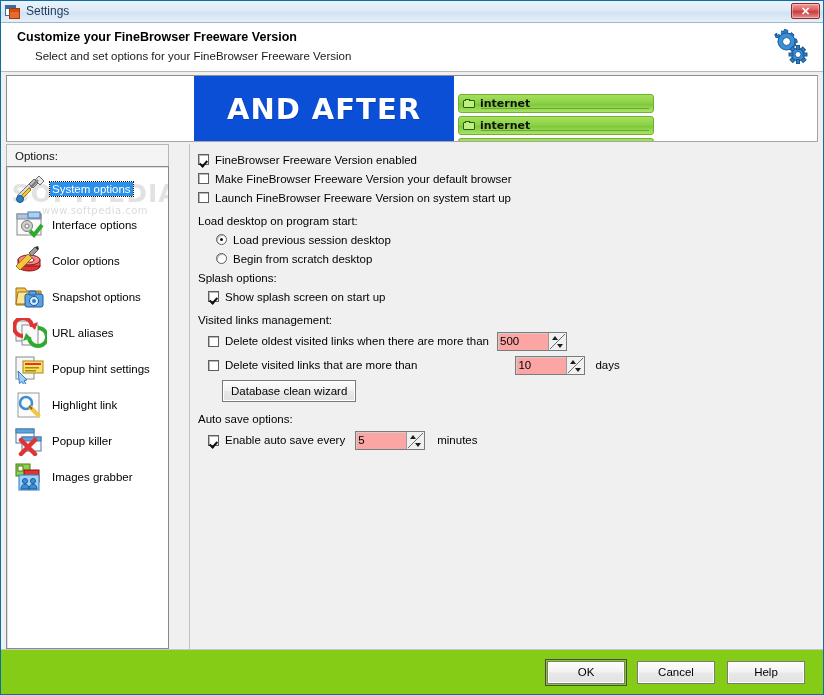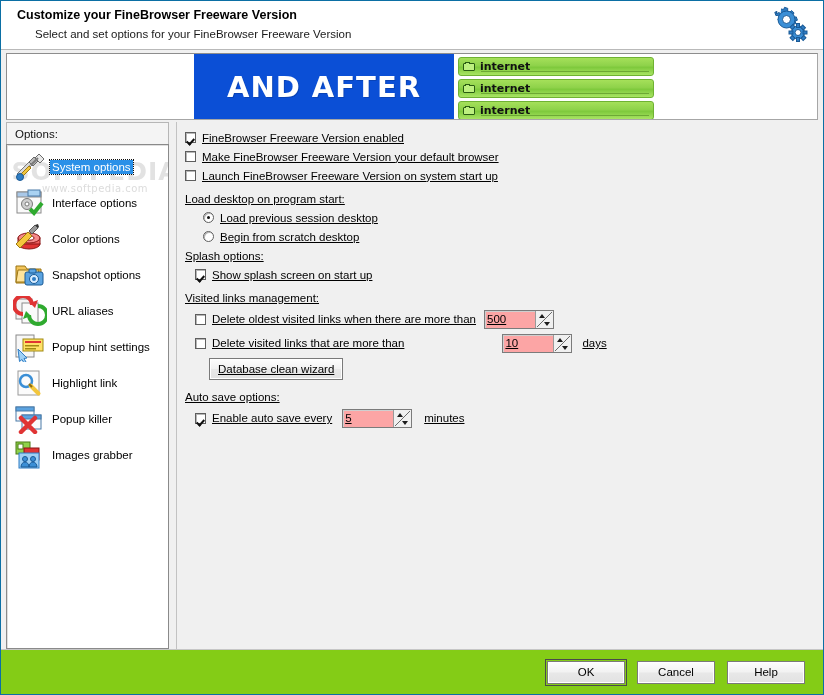--- a/index.html
+++ b/index.html
@@ -79,21 +79,21 @@
     background:#0b4fd6;
     display:flex;align-items:center;justify-content:center;
   }
   .banner-blue span{
     color:#ffffff;font-weight:bold;font-size:29px;letter-spacing:1px;
     font-family:"DejaVu Sans",sans-serif;
     text-shadow:1px 1px 0 rgba(0,0,0,.15);
   }
   .banner-green{
     position:absolute;left:449px;top:0;width:198px;height:100%;
-    padding-top:3px;box-sizing:border-box;
+    padding-top:18px;box-sizing:border-box;
   }
   .g-row{
     position:relative;height:19px;margin:0 0 3px 2px;
     background:linear-gradient(to bottom,#a5e05a 0%,#8ed24a 45%,#7ec93c 55%,#a8e463 100%);
     border:1px solid #6fb233;border-radius:3px;box-sizing:border-box;
     display:flex;align-items:center;padding-left:4px;
   }
   .g-row:after{
     content:"";position:absolute;left:22px;right:4px;bottom:3px;height:1px;
     background:rgba(60,110,20,.45);
@@ -107,21 +107,21 @@
     background:#bdf07f;box-sizing:border-box;display:block;
   }
   .folder-ico i:before{
     content:"";position:absolute;left:1px;top:-2px;width:5px;height:2px;
     border:1px solid #2a5c12;border-bottom:none;background:#bdf07f;box-sizing:border-box;
   }
   .g-row span{font-size:11px;font-weight:bold;color:#111;font-family:"DejaVu Sans",sans-serif;}
   
   .body{flex:1 1 auto;display:flex;padding:0 5px;box-sizing:border-box;min-height:0;}
   .sidebar{
-    flex:0 0 163px;margin-right:7px;display:flex;flex-direction:column;min-height:0;
+    flex:0 0 163px;margin-right:20px;display:flex;flex-direction:column;min-height:0;
   }
   .opt-head{
     height:22px;flex:0 0 22px;box-sizing:border-box;
     background:#f4f4f4;border:1px solid #b6b6b6;border-bottom:none;
     display:flex;align-items:center;padding-left:8px;
     font-size:11.5px;color:#111;
   }
   .opt-list{
     flex:1 1 auto;min-height:0;overflow:hidden;position:relative;
     background:#ffffff;
@@ -152,21 +152,21 @@
   }
   .opt-item.selected .lbl{
     background:#2a90e8;color:#ffffff;outline:1px dotted #111;
   }
   .ic{flex:0 0 34px;width:34px;height:30px;position:relative;margin-right:3px;}
   
   .main{
     flex:1 1 auto;min-width:0;
     border-left:1px solid #c2c2c2;
     padding:6px 0 0 8px;box-sizing:border-box;
-    font-size:11.5px;color:#000;text-decoration:underline;
+    font-size:11.5px;color:#000;
   }
   .row{display:flex;align-items:center;height:19px;}
   .indent1{padding-left:18px;}
   .indent2{padding-left:10px;}
   .cb{
     width:11px;height:11px;flex:0 0 11px;margin-right:6px;box-sizing:border-box;
     background:#fff;border:1px solid #5e5e5e;
     box-shadow:inset 1px 1px 0 #b7b7b7;
     position:relative;cursor:pointer;
   }
@@ -227,20 +227,28 @@
     padding-right:18px;box-sizing:border-box;
   }
   .fbtn{width:78px;height:23px;margin-left:12px;}
   .fbtn.default{outline:1px solid #4a4a4a;outline-offset:1px;}
 </style>
 </head>
 <body>
 
 <div class="window">
 
+  <div class="titlebar">
+    <div class="title-icon">
+      <span class="back"></span>
+        <span class="front"></span>
+    </div>
+    <div class="title-text">Settings</div>
+    <div class="close-btn">✕</div>
+  </div>
 
   <div class="header">
     <div class="h-title">Customize your FineBrowser Freeware Version</div>
     <div class="h-sub">Select and set options for your FineBrowser Freeware Version</div>
     <div class="gears">
       <svg width="42" height="40" viewBox="0 0 42 40">
         <g fill="#2f7dc4" stroke="#1a5a96" stroke-width="1">
           <path d="M14 3l2.6.5.9-2.2 3.3 1.1-.3 2.4 2.3 1.3 1.9-1.5 2.4 2.4-1.5 1.9 1.3 2.3 2.4-.3 1.1 3.3-2.2.9.5 2.6-3.3 1.1-1.2-2.1-2.6.3-.9 2.2-3.3-1.1.3-2.4-2.3-1.3-1.9 1.5-2.4-2.4 1.5-1.9-1.3-2.3-2.4.3-1.1-3.3 2.2-.9L9 7.6l3.3-1.1 1.2 2.1"></path>
         </g>
         <circle cx="19.5" cy="13.5" r="8.5" fill="#3b8fd6" stroke="#1a5a96"></circle>

